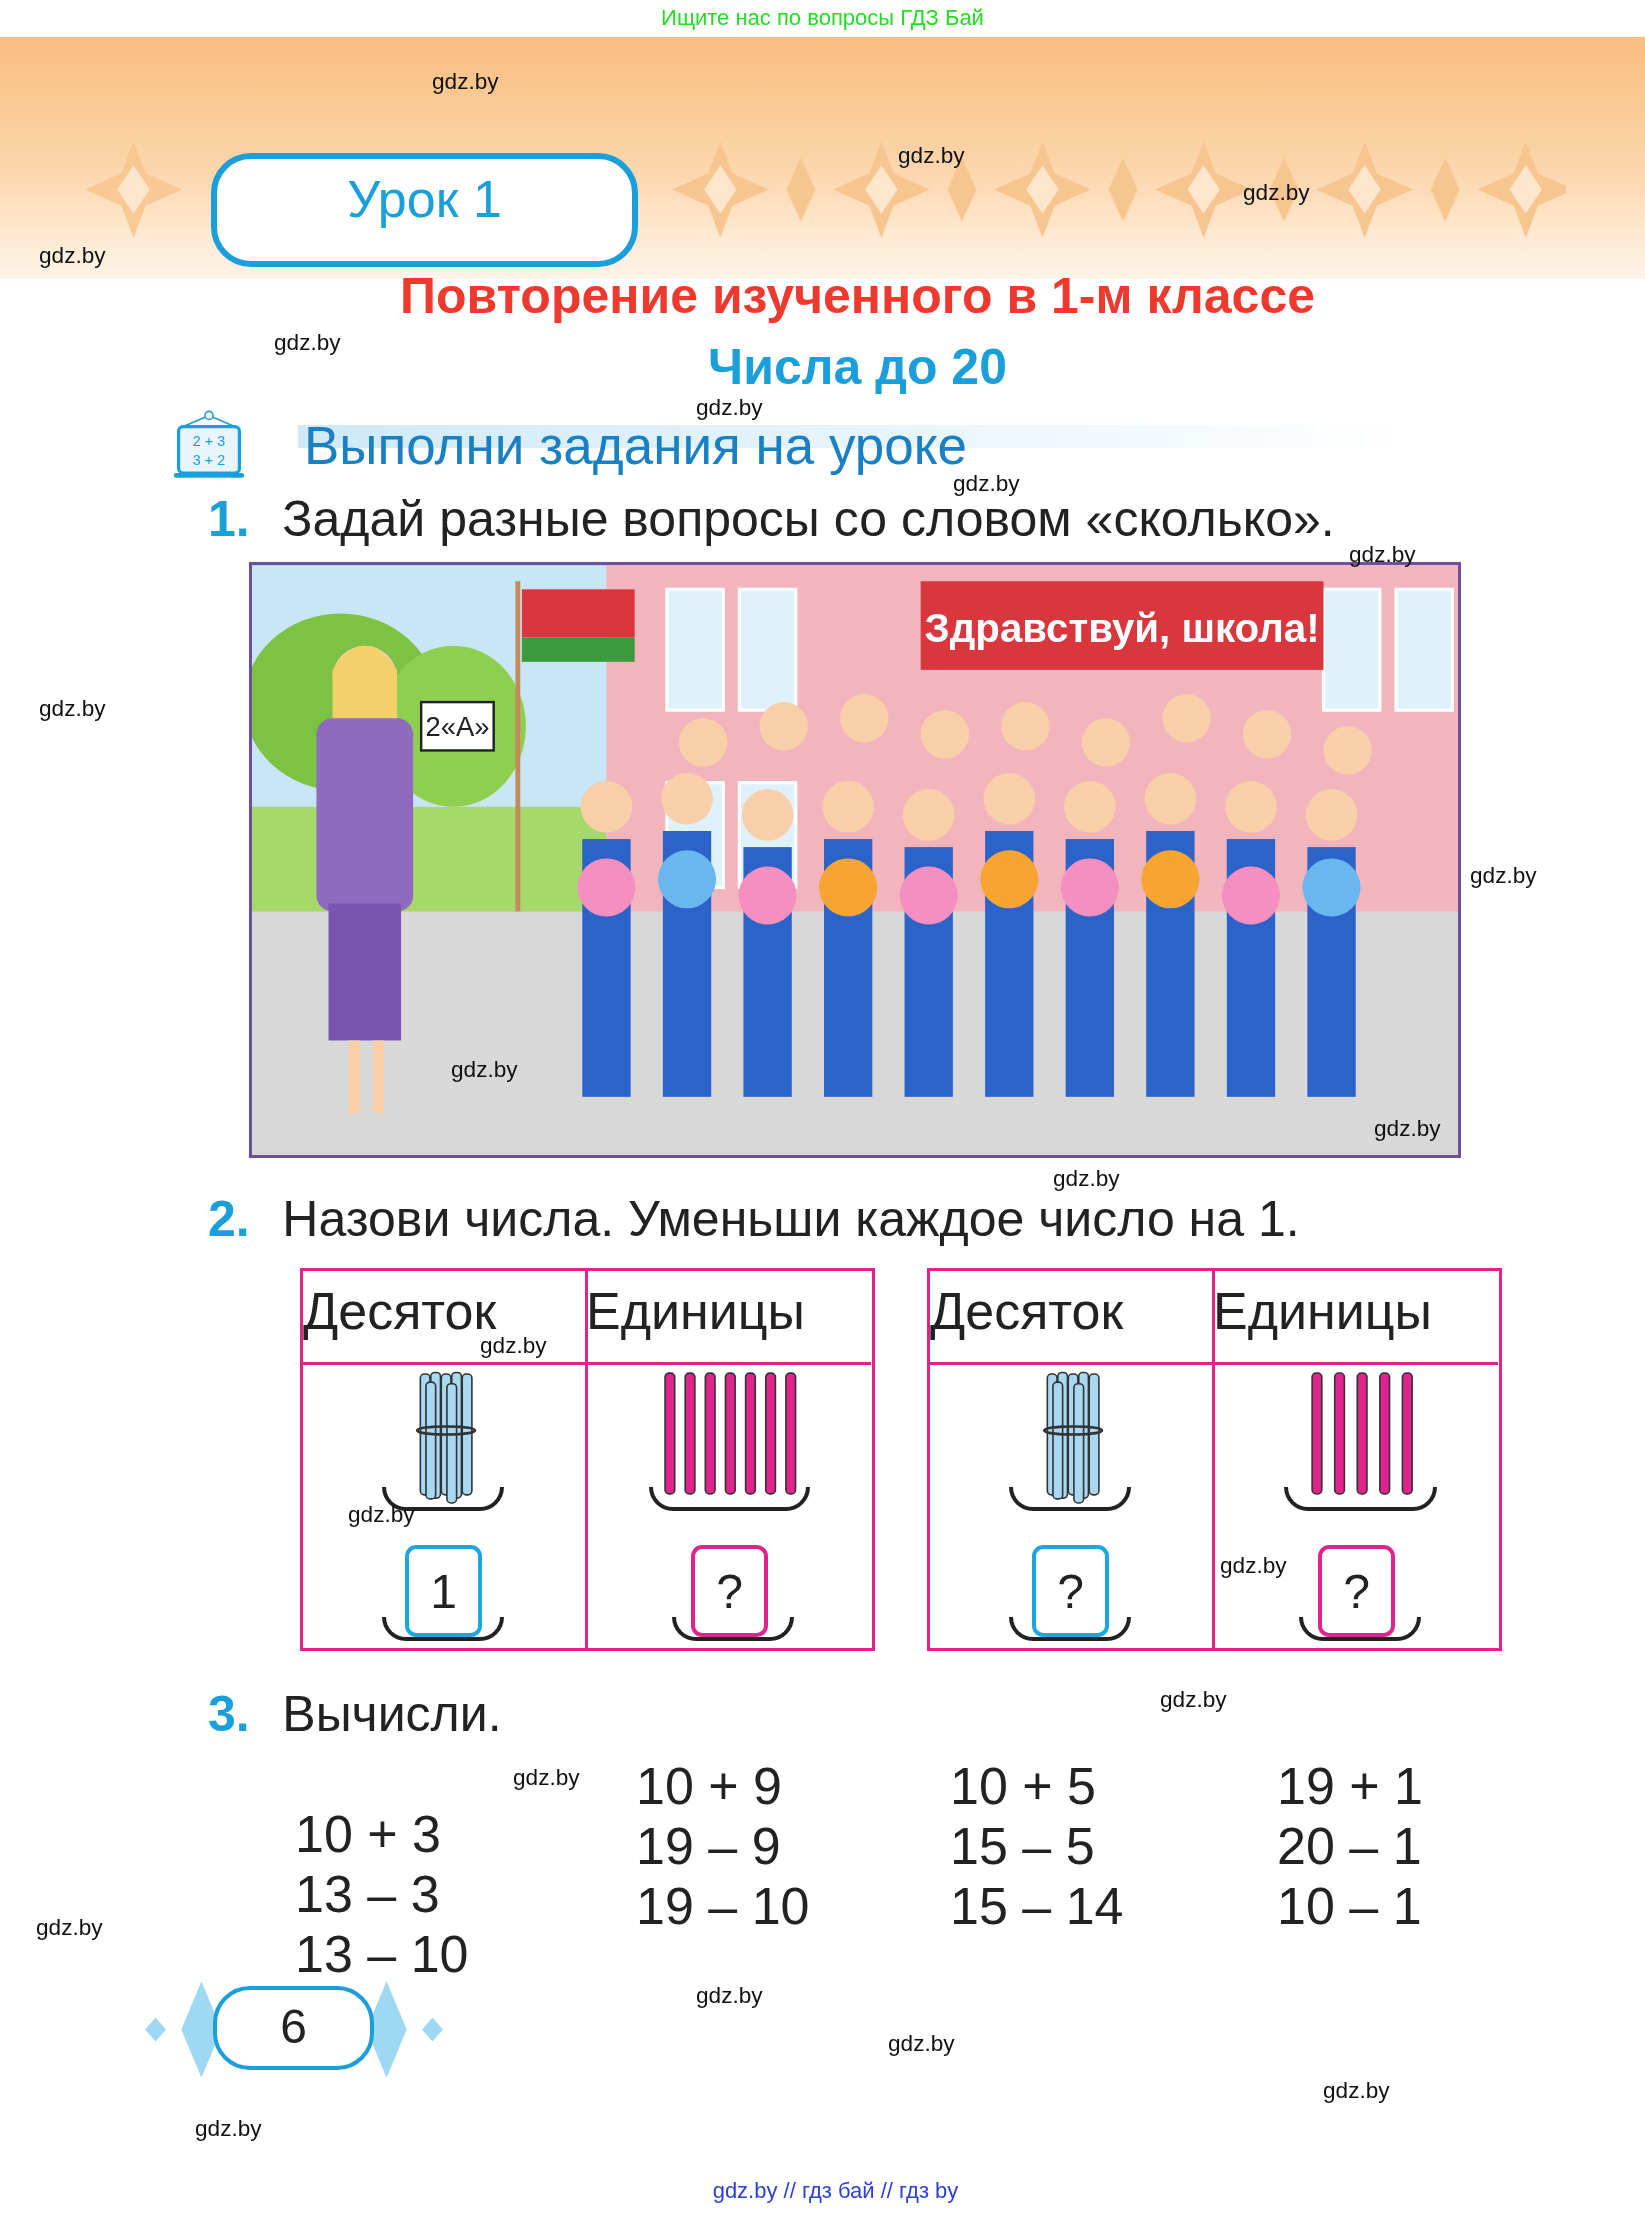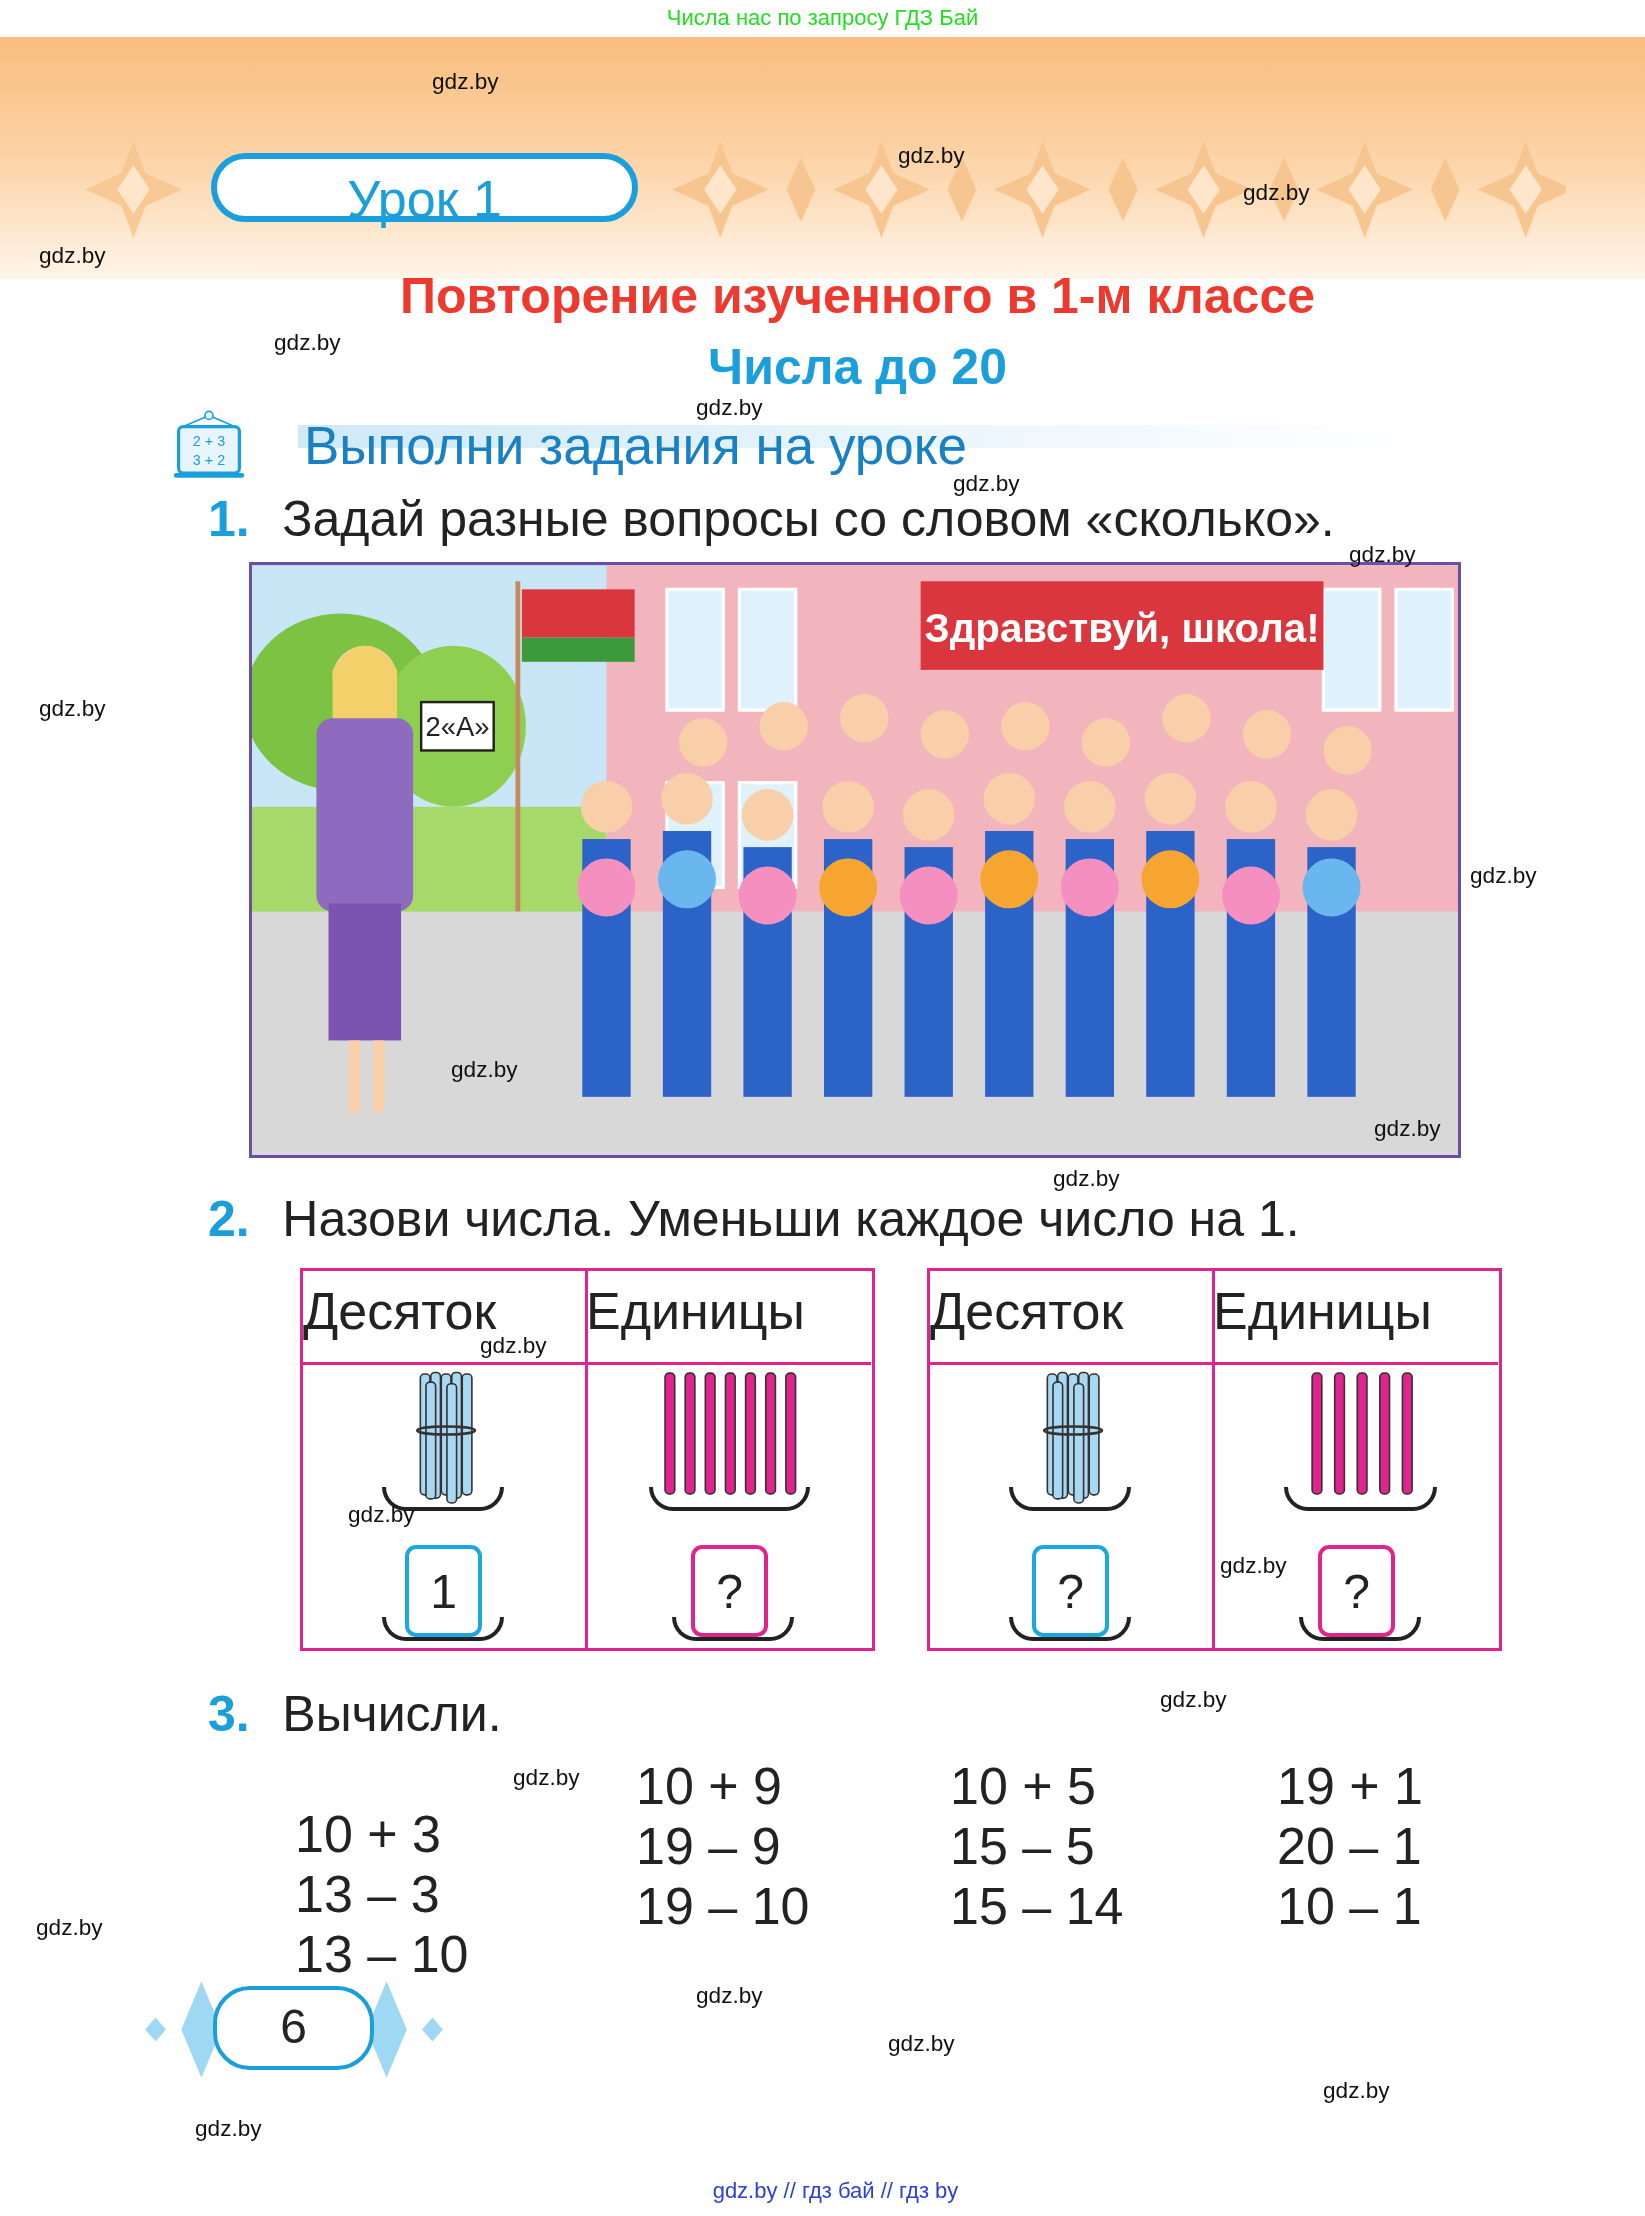--- a/index.html
+++ b/index.html
@@ -1,21 +1,21 @@
 <!DOCTYPE html>
 <html style="font-size:13px"><head>
 <meta charset="utf-8">
 <style>
   html, body { margin:0; padding:0; }
   body { width:1645px; height:2216px; position:relative; background:#ffffff; font-family:"Liberation Sans", sans-serif; overflow:hidden; }
   .abs { position:absolute; }
   .topbar { left:0; top:0; width:1645px; height:37px; background:#fff; text-align:center; color:#22dd22; font-size:22px; line-height:35px; }
   .banner { left:0; top:37px; width:1645px; height:242px; background:linear-gradient(to bottom,#f9bd7e 0%,#fcd6ac 55%,#fff5ea 100%); }
   .ornament { top:141px; height:97px; }
-  .lesson-pill { left:211px; top:153px; width:427px; height:69px; border:6.4px solid #1b9fdb; border-radius:40px; background:#fff; box-sizing:border-box; color:#1b9fdb; font-size:52px; text-align:center; line-height:81px; }
+  .lesson-pill { left:211px; top:153px; width:427px; height:114px; border:6.4px solid #1b9fdb; border-radius:40px; background:#fff; box-sizing:border-box; color:#1b9fdb; font-size:52px; text-align:center; line-height:81px; }
   .title-red { left:0; width:1715px; top:267px; text-align:center; color:#ee3a2e; font-weight:bold; font-size:50px; }
   .title-blue { left:0; width:1715px; top:338px; text-align:center; color:#1b9fdb; font-weight:bold; font-size:50px; }
   .section-band { left:298px; top:425px; width:1111px; height:22.6px; background:linear-gradient(to right,#cfe9f7,#ffffff); }
   .section-title { left:304px; top:415px; color:#1a80c4; font-size:53px; }
   .board-icon { left:172px; top:409px; width:74px; height:72px; }
   .task-num { color:#1b9fdb; font-weight:bold; font-size:50px; }
   .task-text { color:#222; font-size:50px; }
   .illus { left:249px; top:562px; width:1212px; height:596px; border:3.2px solid #6b4fa0; box-sizing:border-box; overflow:hidden; background:#8b5cf6; }
   .tbl { border:3.2px solid #e0238d; box-sizing:border-box; background:#fff; }
   .tbl .hcell { position:absolute; top:0; height:94px; border-bottom:3.2px solid #e0238d; box-sizing:border-box; font-size:52px; color:#222; text-align:left; line-height:81px; }
@@ -23,21 +23,21 @@
   .digit-box { position:absolute; width:77px; height:92px; border-radius:11.3px; box-sizing:border-box; background:#fff; font-size:48px; text-align:center; line-height:85px; color:#222; }
   .cradle { position:absolute; height:24px; border:4px solid #222; border-top:none; border-radius:0 0 32px 32px; box-sizing:border-box; }
   .expr { font-size:52px; color:#222; }
   .wm { color:#111; font-size:22.6px; }
   .footer-links { left:0; width:1645px; top:2178px; text-align:center; color:#2d3fd6; font-size:22px;padding-left:13px; }
   .page-num-pill { left:213px; top:1986px; width:161px; height:84px; border:4.8px solid #1b9fdb; border-radius:37px; background:#fff; box-sizing:border-box; text-align:center; font-size:48px; line-height:74px; color:#222; }
 </style>
 </head>
 <body>
 
-<div class="abs topbar">Числа нас по запросу ГДЗ Бай</div>
+<div class="abs topbar">Ищите нас по вопросы ГДЗ Бай</div>
 
 <div class="abs banner"></div>
 
 <svg class="abs ornament" style="left:85px;width:97px;" viewBox="0 0 120 120">
   <g fill="#f7c690" opacity="0.9">
     <polygon points="60,0 75,40 120,60 75,80 60,120 45,80 0,60 45,40"></polygon>
   </g>
   <polygon points="60,30 80,60 60,90 40,60" fill="#fde6cc"></polygon>
 </svg>
 <svg class="abs ornament" style="left:672px;width:894px;" viewBox="0 0 1110 120" preserveAspectRatio="none">

